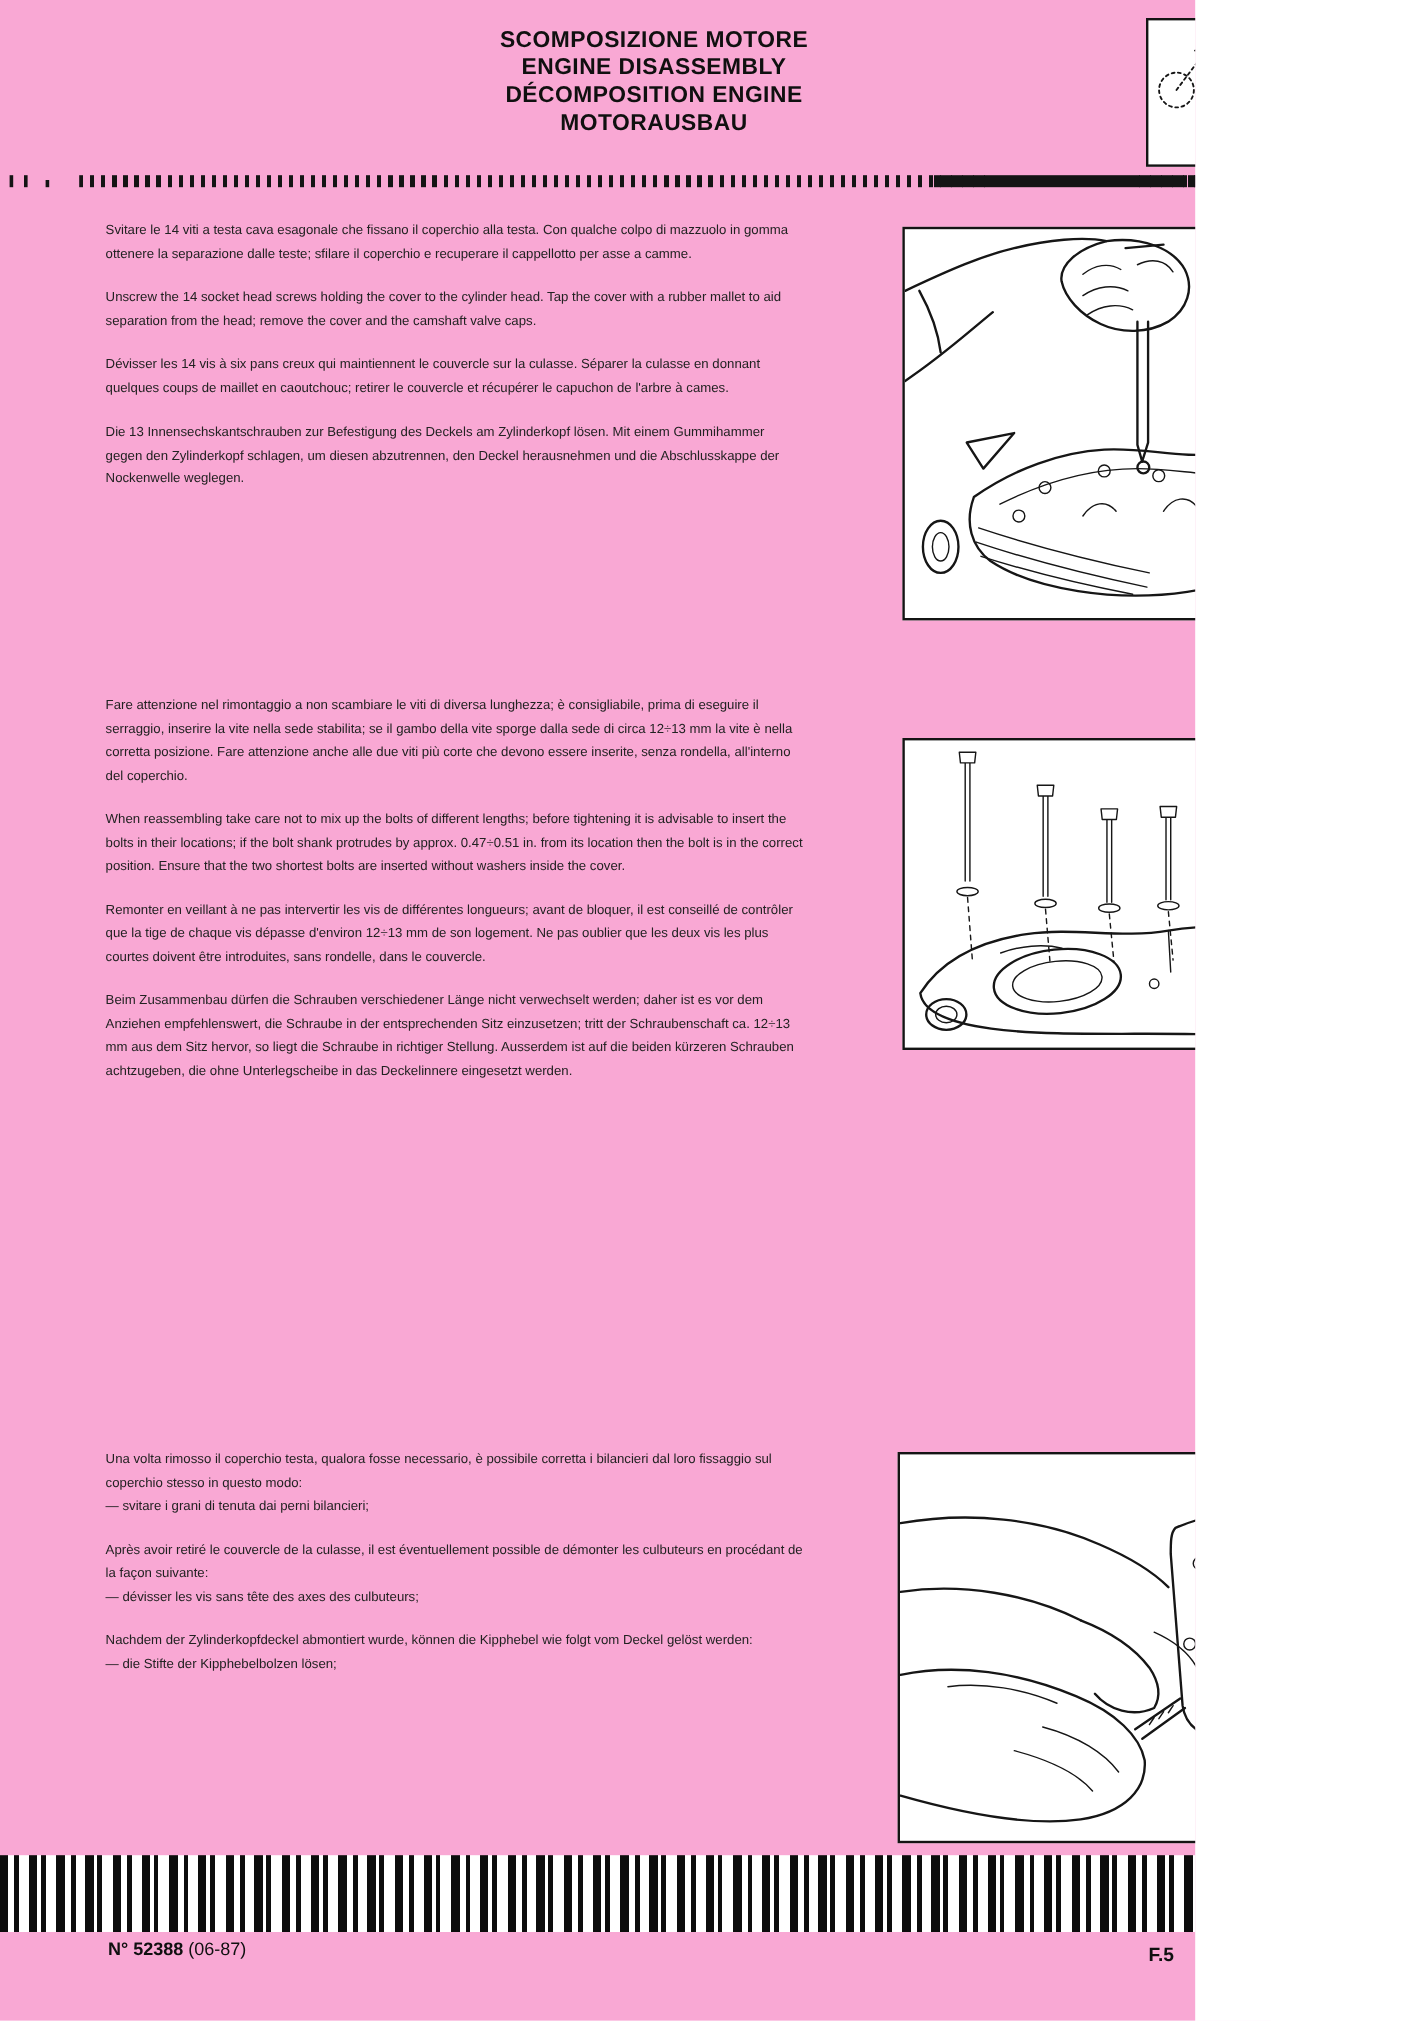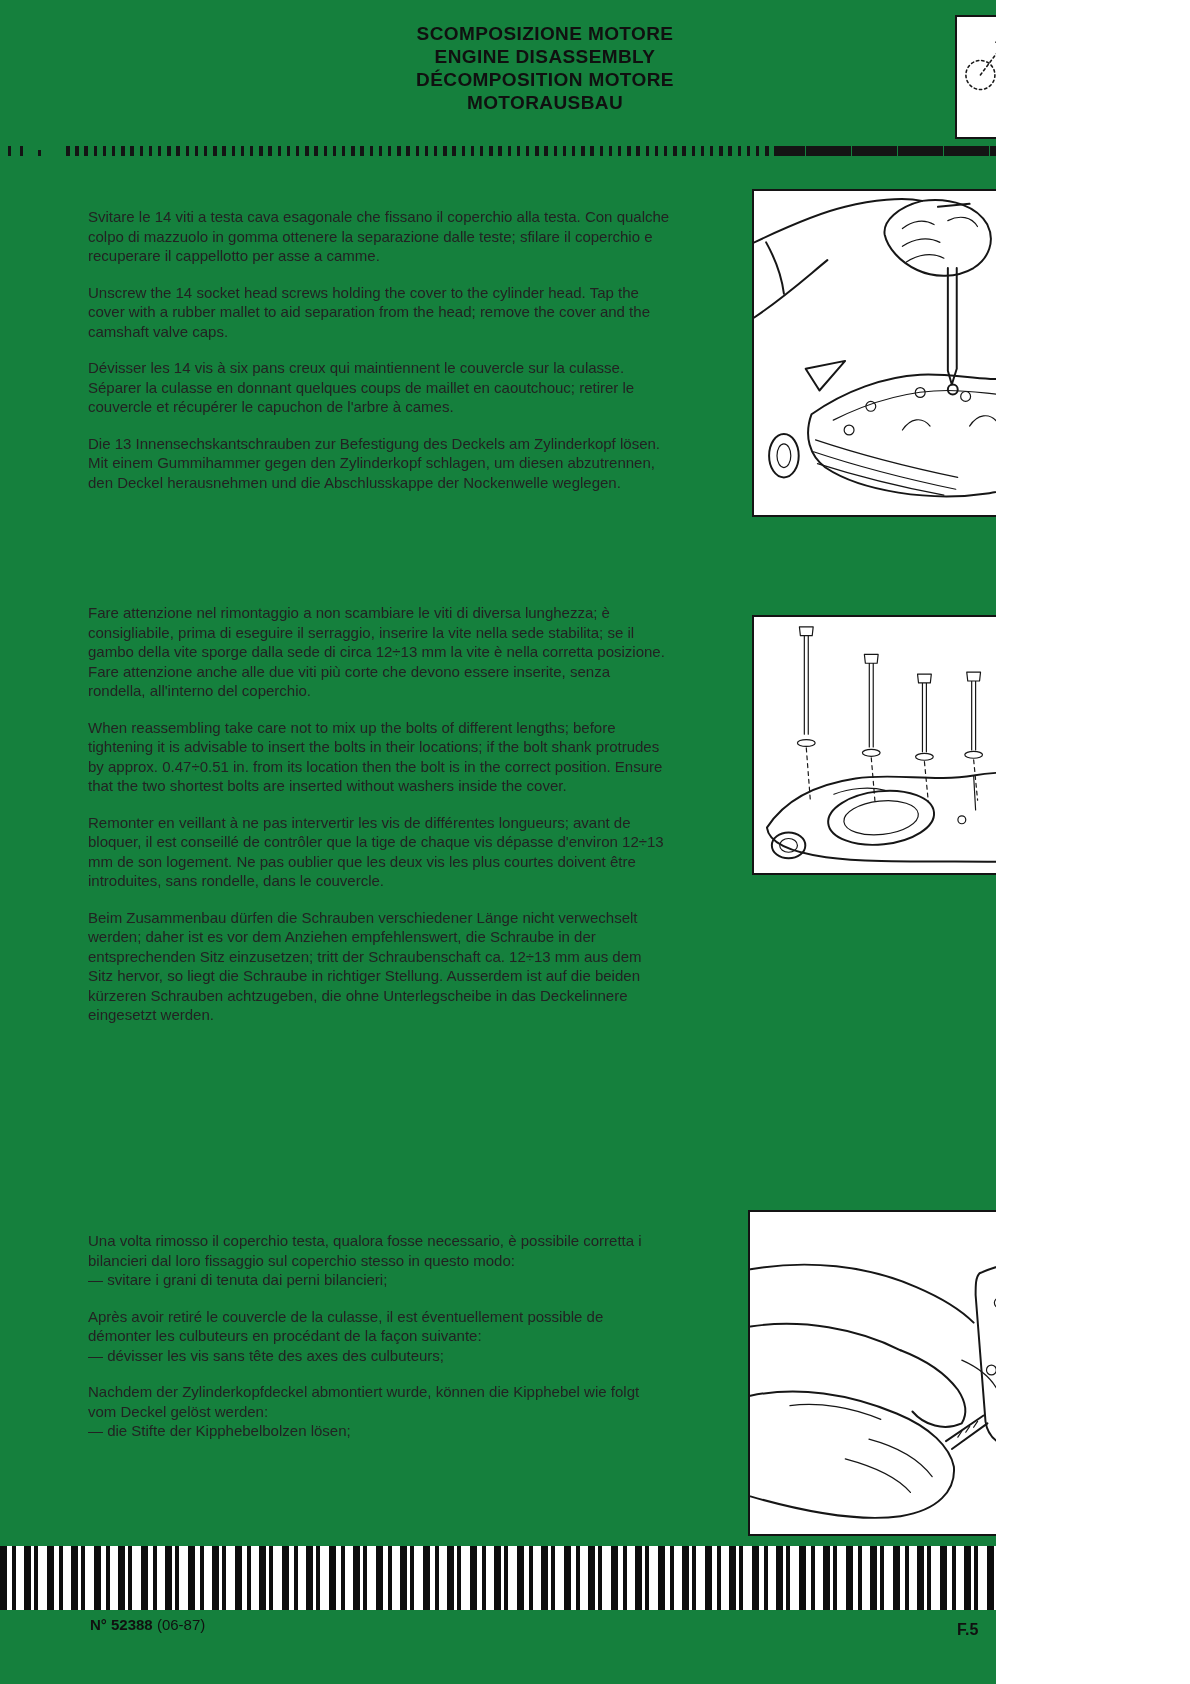--- a/index.html
+++ b/index.html
@@ -1,35 +1,35 @@
 <!DOCTYPE html>
 <html><head>
 <meta charset="utf-8">
 <style>
   html,body{margin:0;padding:0;background:#ffffff;}
-  .page{position:relative;width:996px;height:1684px;background:#15803d;
+  .page{position:relative;width:996px;height:1684px;background:#f9a8d4;
         font-family:"Liberation Sans",sans-serif;color:#1d1d1d;overflow:hidden;}
 
   
   .header{position:absolute;left:315px;top:22px;width:460px;text-align:center;
           font-weight:bold;font-size:19px;line-height:23px;letter-spacing:.4px;color:#101010;}
 
   
   .pictobox{position:absolute;left:955px;top:15px;width:132px;height:120px;
             border:2.5px solid #141414;background:#fff;}
 
   
   .tick{position:absolute;top:146px;width:2.5px;height:10px;background:#141414;}
   .sep-main{position:absolute;left:66px;top:146px;width:997px;height:10px;
             background:repeating-linear-gradient(90deg,#141414 0 3.5px,transparent 3.5px 9.2px);}
   .sep-dense{position:absolute;left:778px;top:146px;width:285px;height:10px;
              background:repeating-linear-gradient(90deg,#141414 0 6px,transparent 6px 9.2px);}
 
   
-  .col{position:absolute;left:88px;width:582px;font-size:15px;line-height:19.5px;color:#222;margin-top:24px;}
+  .col{position:absolute;left:88px;width:582px;font-size:11px;line-height:19.5px;color:#222;}
   .col p{margin:0 0 17px 0;white-space:pre-line;}
 
   
   .fig{position:absolute;border:2px solid #141414;background:#fff;}
   .fig svg{display:block;}
   .fig1{left:752px;top:189px;width:368px;height:324px;}
   .fig2{left:752px;top:615px;width:398px;height:256px;}
   .fig3{left:748px;top:1210px;width:394px;height:322px;}
 
   
@@ -49,21 +49,21 @@
   .dash{stroke:#161616;fill:none;stroke-width:1.6;stroke-dasharray:2.5 3;stroke-linecap:round;}
 </style>
 </head>
 <body>
 
 <div class="page">
 
   <div class="header">
     <div>SCOMPOSIZIONE MOTORE</div>
     <div>ENGINE DISASSEMBLY</div>
-    <div>DÉCOMPOSITION MOTORE</div>
+    <div>DÉCOMPOSITION ENGINE</div>
     <div>MOTORAUSBAU</div>
   </div>
 
   <div class="pictobox">
     <svg width="128" height="116" viewBox="0 0 132 120">
       <g>
         <circle class="dash" cx="24" cy="60" r="15"></circle>
         <circle class="dash" cx="104" cy="58" r="16"></circle>
         <path class="dash" d="M24,60 L48,28 M40,26 L58,22 M48,28 L76,40 M104,58 L84,40 M60,30 C72,25 86,29 94,40"></path>
       </g>

